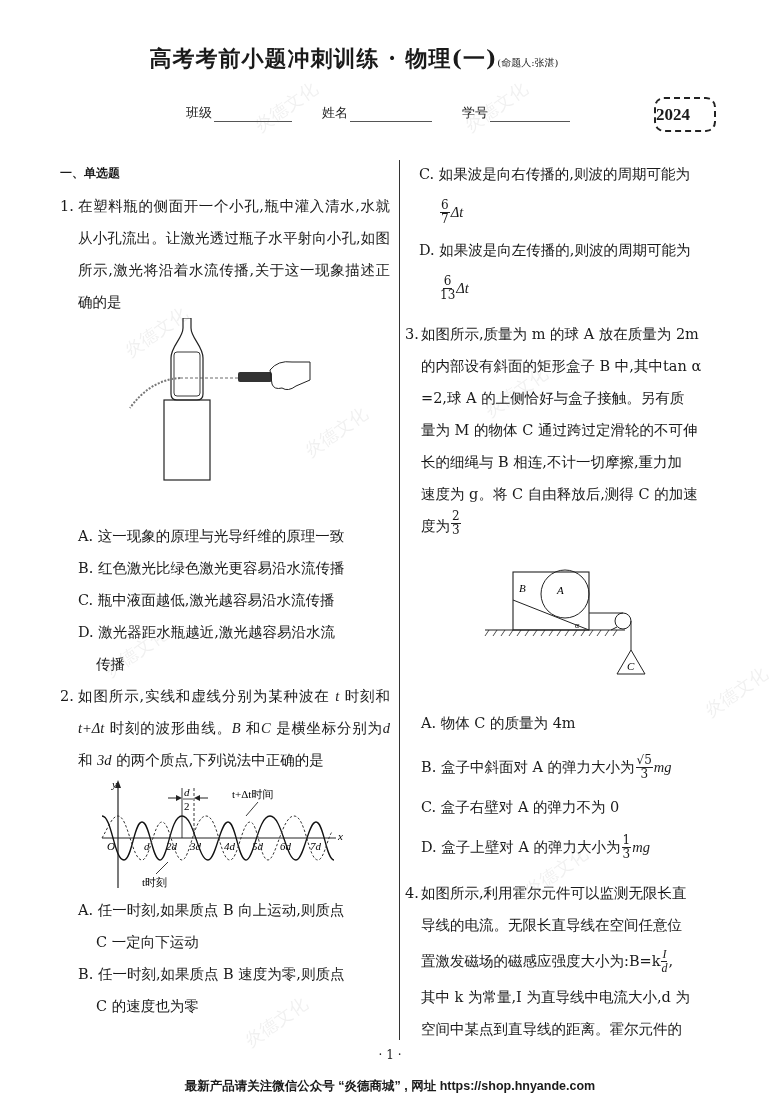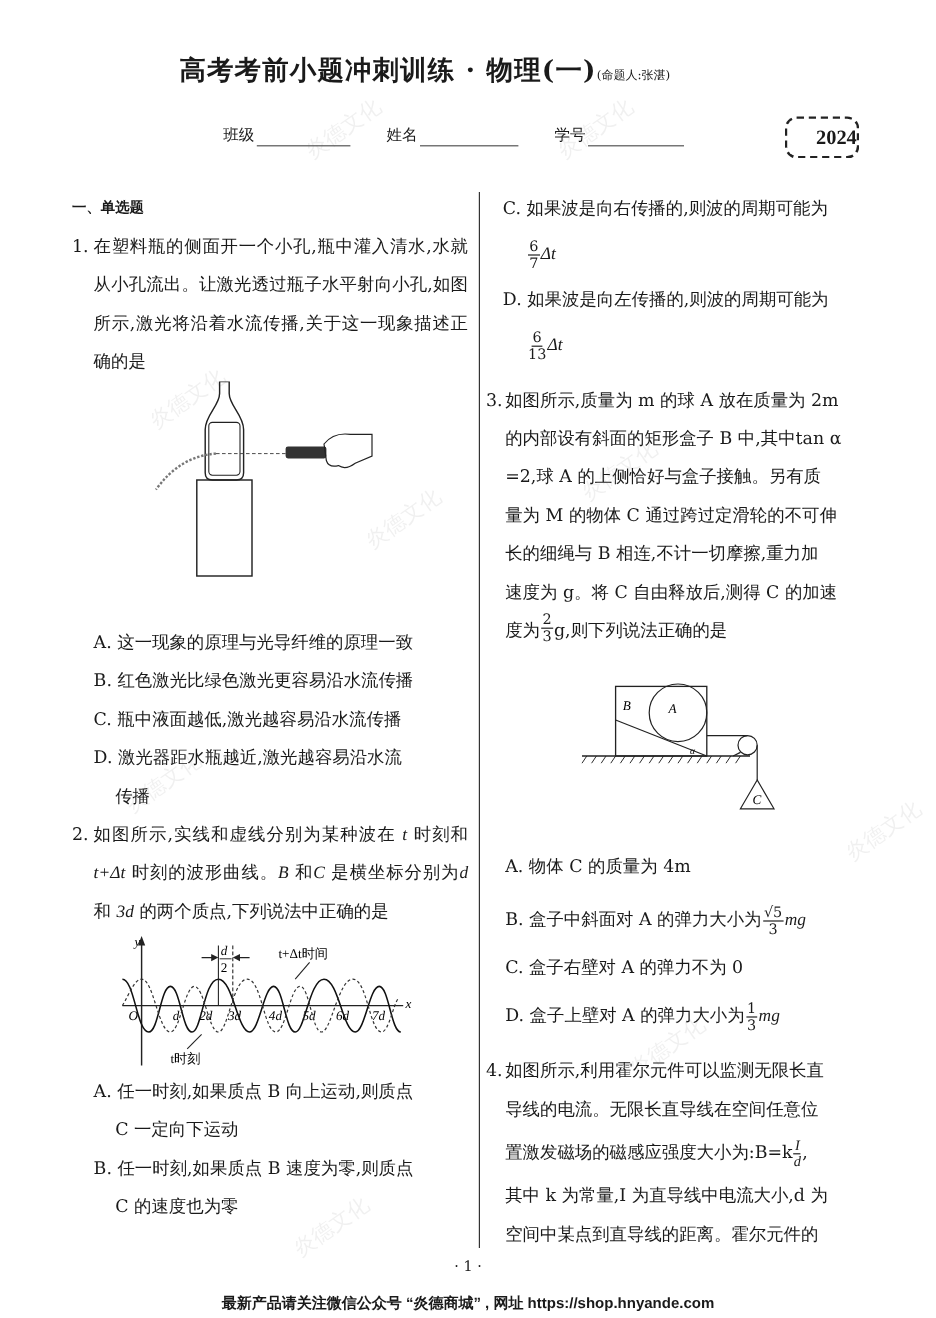--- a/index.html
+++ b/index.html
@@ -6,21 +6,21 @@
   html, body { width: 780px; height: 1098px; background: #ffffff; overflow: hidden; }
   body { position: relative; font-family: "DejaVu Serif", "Liberation Serif", serif; color: #1a1a1a; }
 
   .title { position: absolute; left: 0; top: 44px; width: 708px; text-align: center; font-size: 22px; font-weight: bold; letter-spacing: 1px; }
   .title .author { font-size: 10px; font-weight: normal; letter-spacing: 0; }
 
   .info-row { position: absolute; top: 104px; left: 186px; font-size: 13px; display: flex; gap: 30px; }
   .info-row .field { display: flex; align-items: flex-end; }
   .info-row .line { display: inline-block; width: 78px; border-bottom: 1px solid #555; height: 14px; margin-left: 2px; }
 
-  .year-badge { position: absolute; left: 654px; top: 97px; width: 62px; height: 35px; border: 2px dashed #222; border-radius: 10px; font-weight: bold; font-size: 17px; text-align: right; line-height: 31px; font-family: "Liberation Serif", serif; }
+  .year-badge { position: absolute; left: 654px; top: 97px; width: 62px; height: 35px; border: 2px dashed #222; border-radius: 10px; font-weight: bold; font-size: 17px; text-align: left; line-height: 31px; font-family: "Liberation Serif", serif; }
 
   .col-divider { position: absolute; left: 399px; top: 160px; width: 1px; height: 880px; background: #333; }
 
   .col { position: absolute; font-size: 14.5px; line-height: 32px; }
   .col.left { left: 60px; top: 160px; width: 330px; }
   .col.right { left: 405px; top: 158px; width: 320px; }
 
   .section-head { font-family: "DejaVu Sans", sans-serif; font-size: 12px; font-weight: bold; line-height: 26px; }
   .q { position: relative; padding-left: 18px; }
   .q .num { position: absolute; left: 0; top: 0; }
@@ -188,21 +188,20 @@
     <div>=2,球 A 的上侧恰好与盒子接触。另有质</div>
     <div>量为 M 的物体 C 通过跨过定滑轮的不可伸</div>
     <div>长的细绳与 B 相连,不计一切摩擦,重力加</div>
     <div>速度为 g。将 C 自由释放后,测得 C 的加速</div>
     <div style="height:40px;display:flex;align-items:flex-start;">
       <span>度为</span>
         <span class="frac">
           <span class="n">2</span>
           <span>3</span>
         </span>
-        <span>g,则下列说法正确的是</span>
     </div>
   </div>
 
   <div class="fig" style="height:140px;">
     <svg width="320" height="140" viewBox="0 0 320 140" font-family="Liberation Serif, serif" font-size="11" font-style="italic">
 
       <line x1="80" y1="80" x2="220" y2="80" stroke="#222" stroke-width="1.2"></line>
       <g stroke="#222" stroke-width="0.8">
         <line x1="84" y1="80" x2="80" y2="86"></line>
           <line x1="92" y1="80" x2="88" y2="86"></line>

